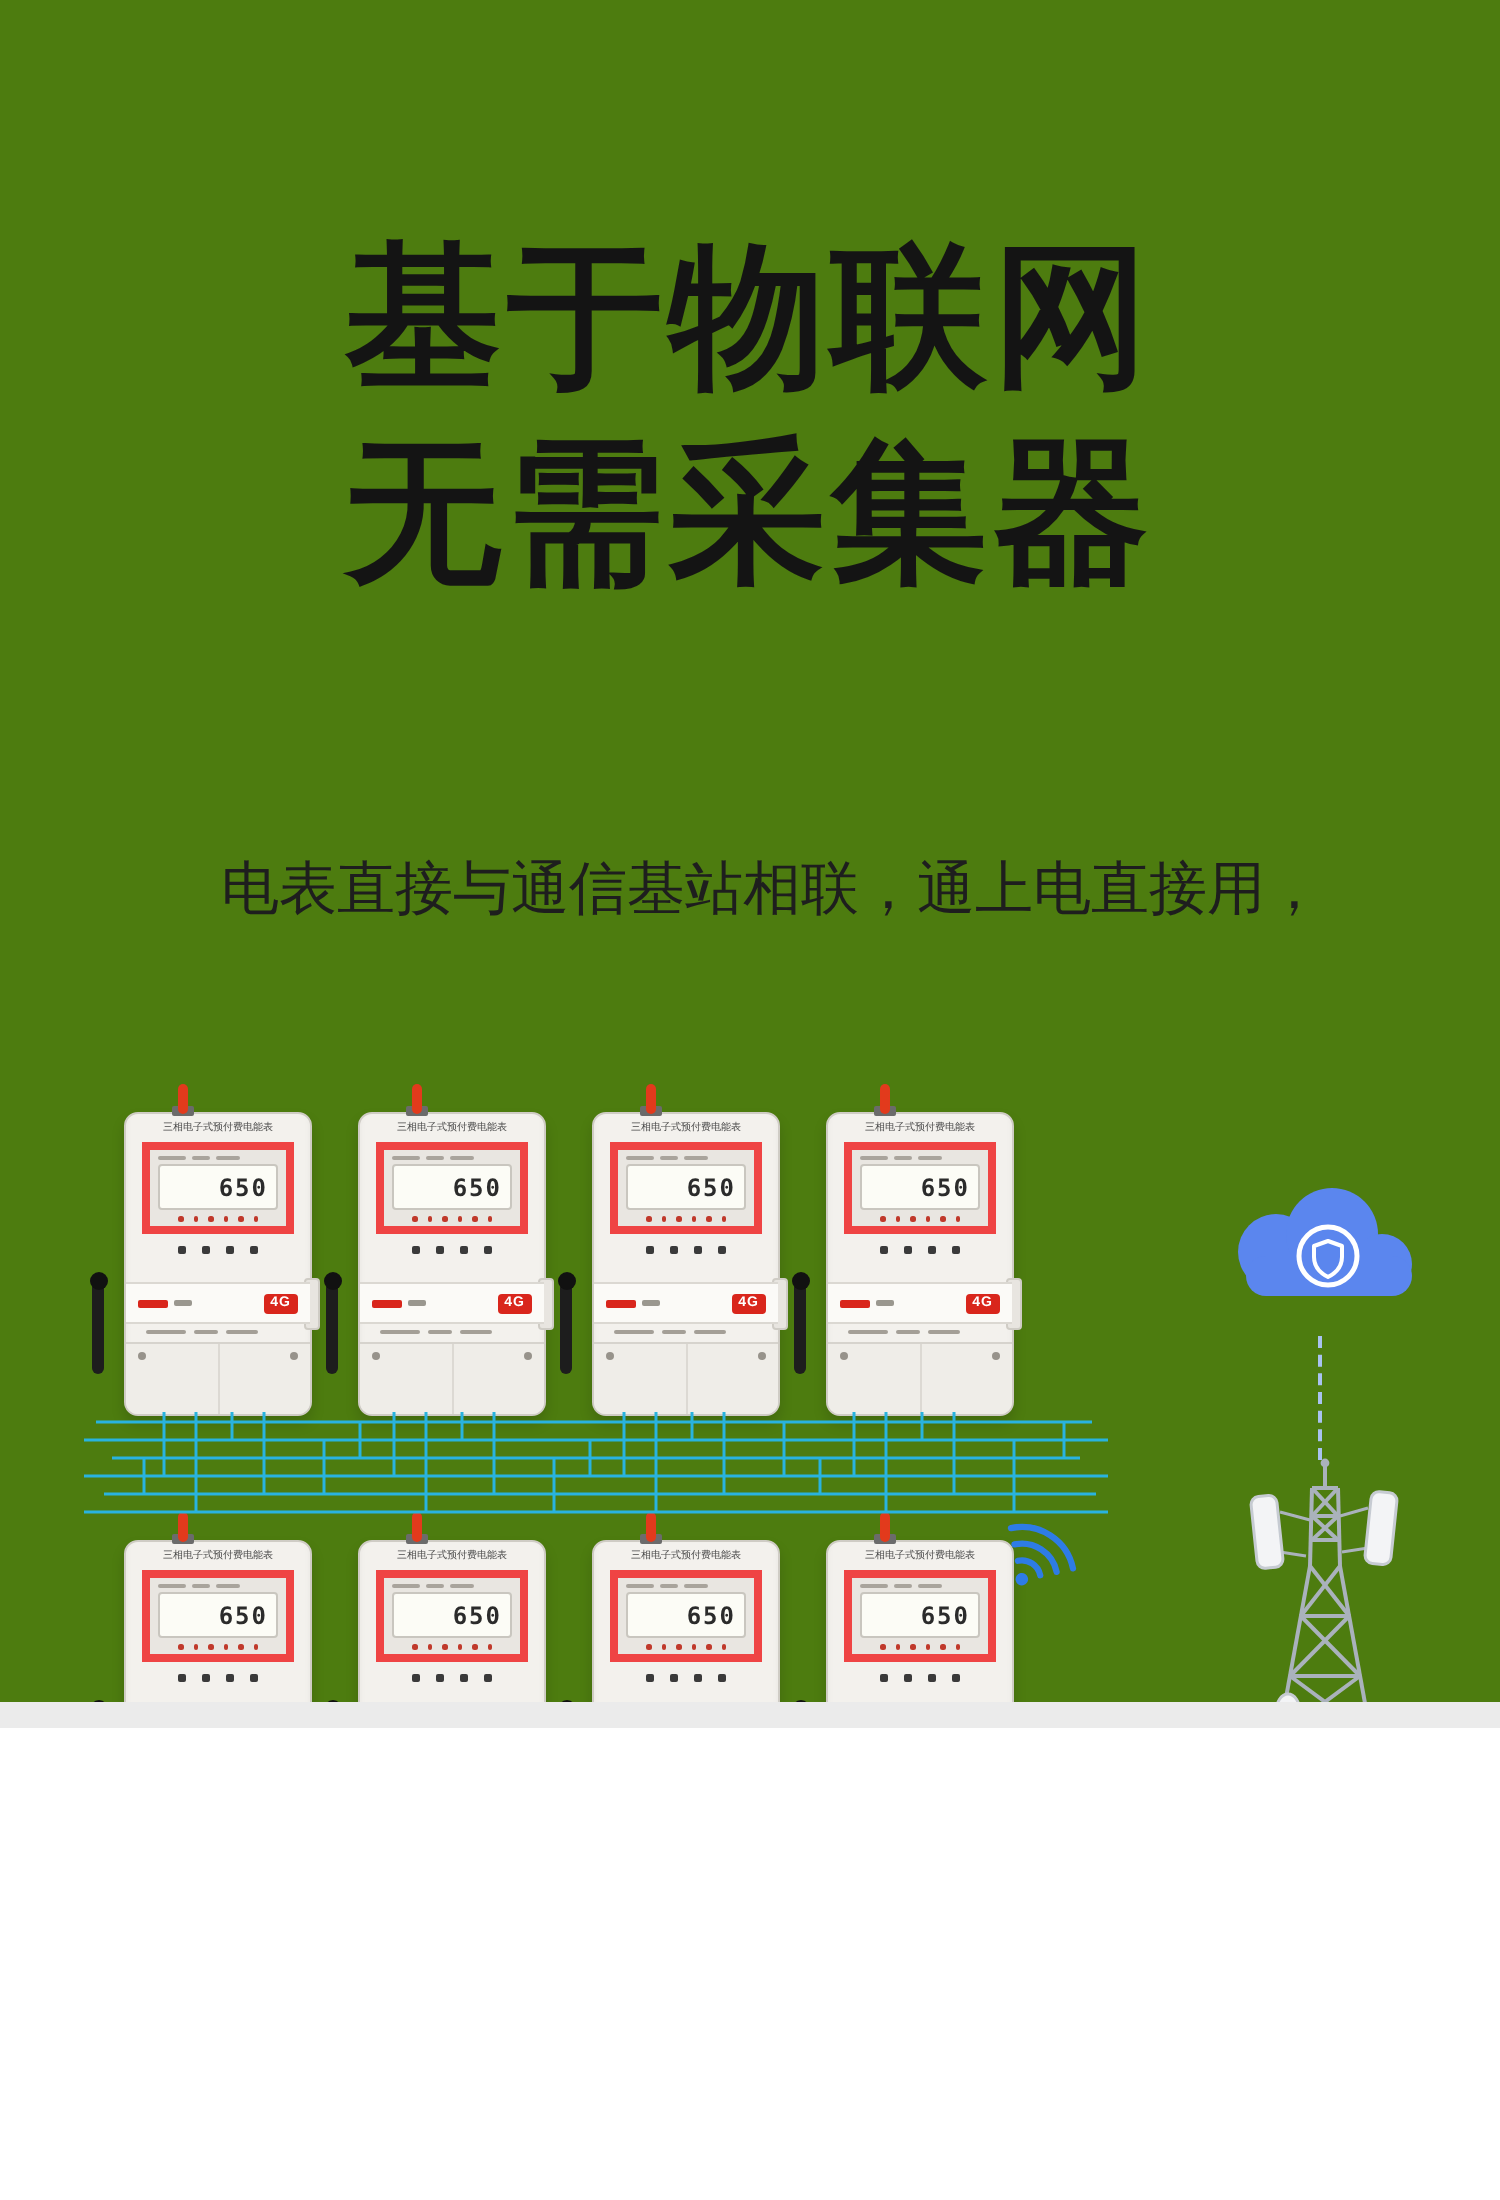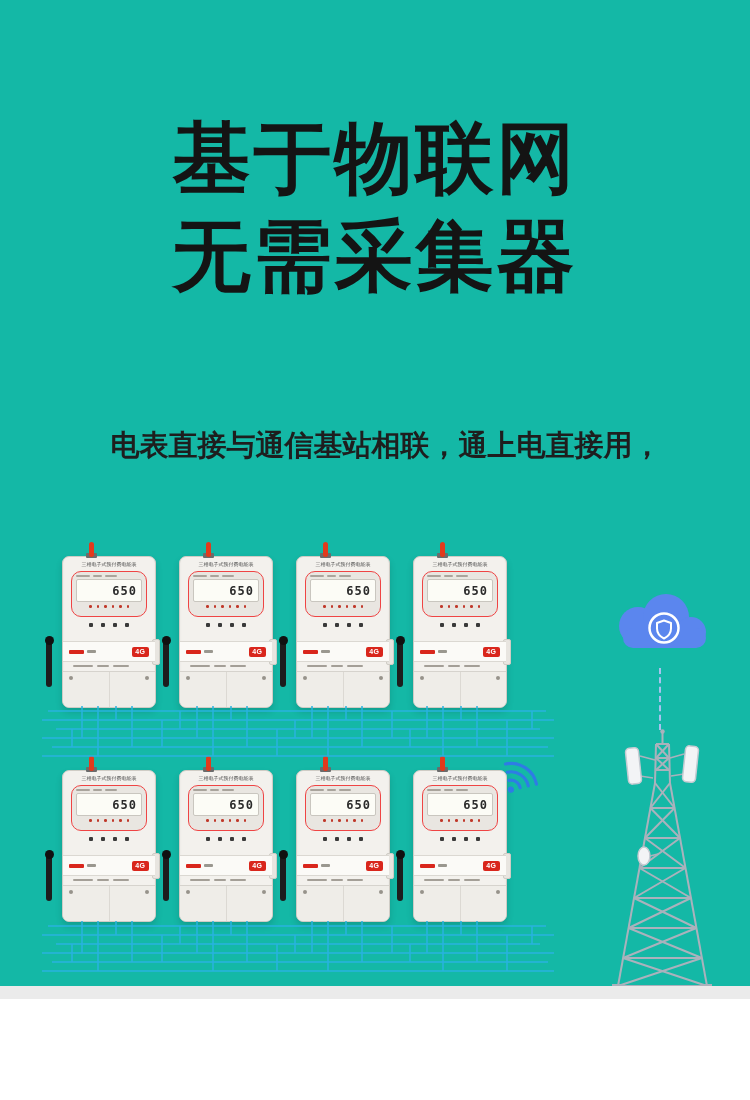--- a/index.html
+++ b/index.html
@@ -1,24 +1,24 @@
 <!DOCTYPE html>
 <html><head>
 <meta charset="utf-8">
 <style>
   html,body{margin:0;padding:0;background:#fff;}
-  .page{position:relative;width:750px;height:999px;margin:0 auto;background:#14b8a6;
+  .page{position:relative;width:750px;height:864px;margin:0 auto;background:#4d7c0f;
         font-family:"Liberation Sans",sans-serif;overflow:hidden;}
 
   
   .headline{position:absolute;top:58px;left:0;right:0;text-align:center;
             font-size:78px;font-weight:900;line-height:1.25;color:#141414;letter-spacing:3px;}
   .headline span{display:block;}
   .subtitle{position:absolute;top:390px;left:0;right:0;text-align:center;
-            font-size:29px;line-height:1.82;color:#1e1e1e;font-weight:700;padding-left:22px;}
+            font-size:29px;line-height:1.82;color:#1e1e1e;font-weight:400;padding-left:22px;}
   .subtitle span{display:block;}
 
   
   .meter-row{position:absolute;display:flex;gap:23px;}
   .row-1{left:62px;top:556px;}
   .row-2{left:62px;top:770px;}
 
   .meter{position:relative;width:92px;height:150px;background:#f3f1ed;
          border:1px solid #cfccc5;border-radius:7px;
          box-shadow:0 4px 7px rgba(0,0,0,.14), inset 0 -2px 3px rgba(0,0,0,.05);}
@@ -29,21 +29,21 @@
   .antenna-black{position:absolute;left:-17px;top:84px;width:6px;height:46px;
                  background:#1d1d1d;border-radius:3px;}
   .antenna-black::before{content:"";position:absolute;top:-5px;left:-1.5px;width:9px;height:9px;
                  border-radius:50%;background:#111;}
   .m-tab{position:absolute;right:-5px;top:82px;width:6px;height:24px;background:#e8e5e0;
          border:1px solid #cfccc5;border-radius:2px;}
 
   .m-title{position:absolute;top:3px;left:4px;right:4px;height:9px;overflow:hidden;
            font-size:5px;line-height:9px;text-align:center;color:#4a4a4a;white-space:nowrap;}
   .m-screen-wrap{position:absolute;top:14px;left:8px;right:8px;height:46px;
-                 background:#e9e6e1;border:1px solid #ef4444;border-radius:10px;padding:3px 4px;
+                 background:#e9e6e1;border:4px solid #ef4444;border-radius:0;padding:3px 4px;
                  box-sizing:border-box;}
   .m-screen-top{display:flex;gap:3px;margin-bottom:2px;}
   .m-screen-top i{display:block;height:2px;background:#a9a49c;border-radius:1px;}
   .m-screen-top i:nth-child(1){width:14px;} .m-screen-top i:nth-child(2){width:9px;}
   .m-screen-top i:nth-child(3){width:12px;}
   .m-screen{height:21px;background:#fcfcf6;border:1px solid #c9c6bf;border-radius:2px;
             display:flex;align-items:center;justify-content:flex-end;padding:0 4px;
             font-family:"DejaVu Sans Mono",monospace;font-size:12px;font-weight:bold;
             color:#2b2b2b;letter-spacing:1px;}
   .m-leds{display:flex;justify-content:center;gap:5px;margin-top:3px;}

